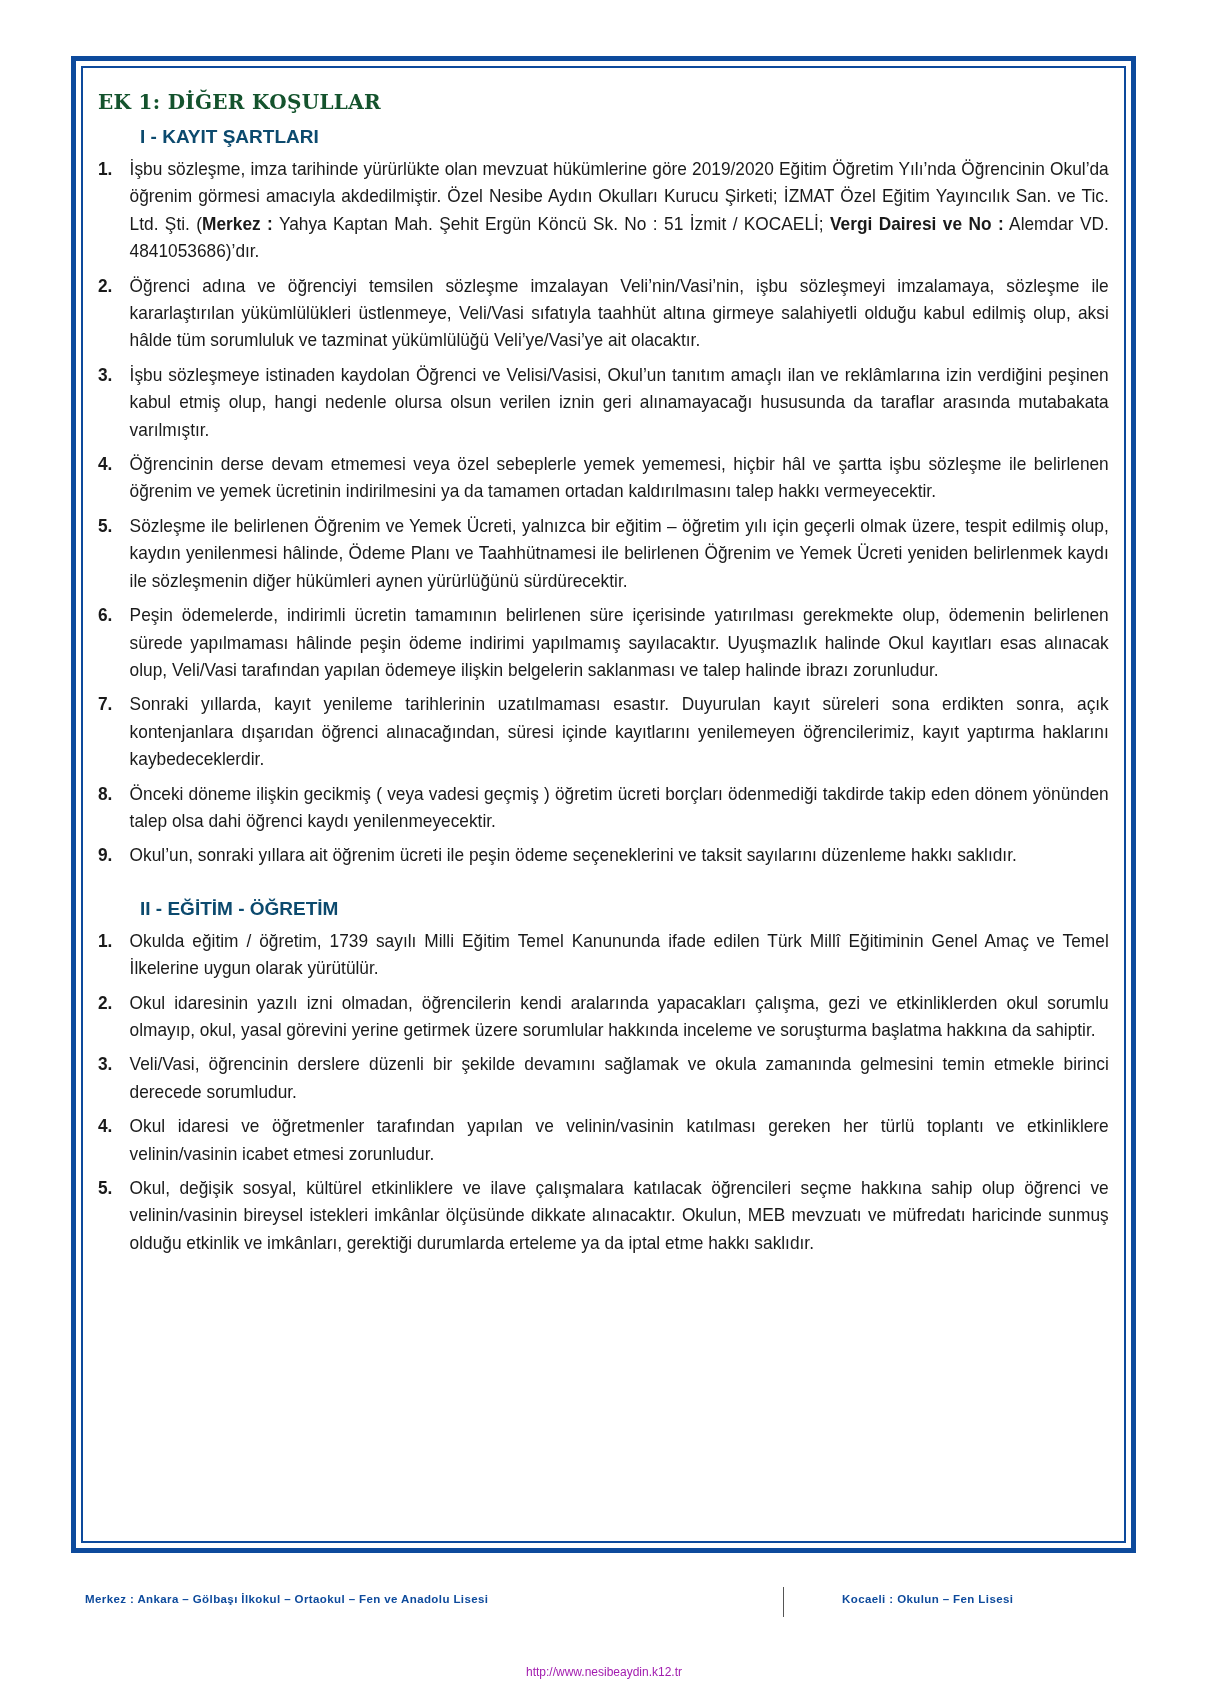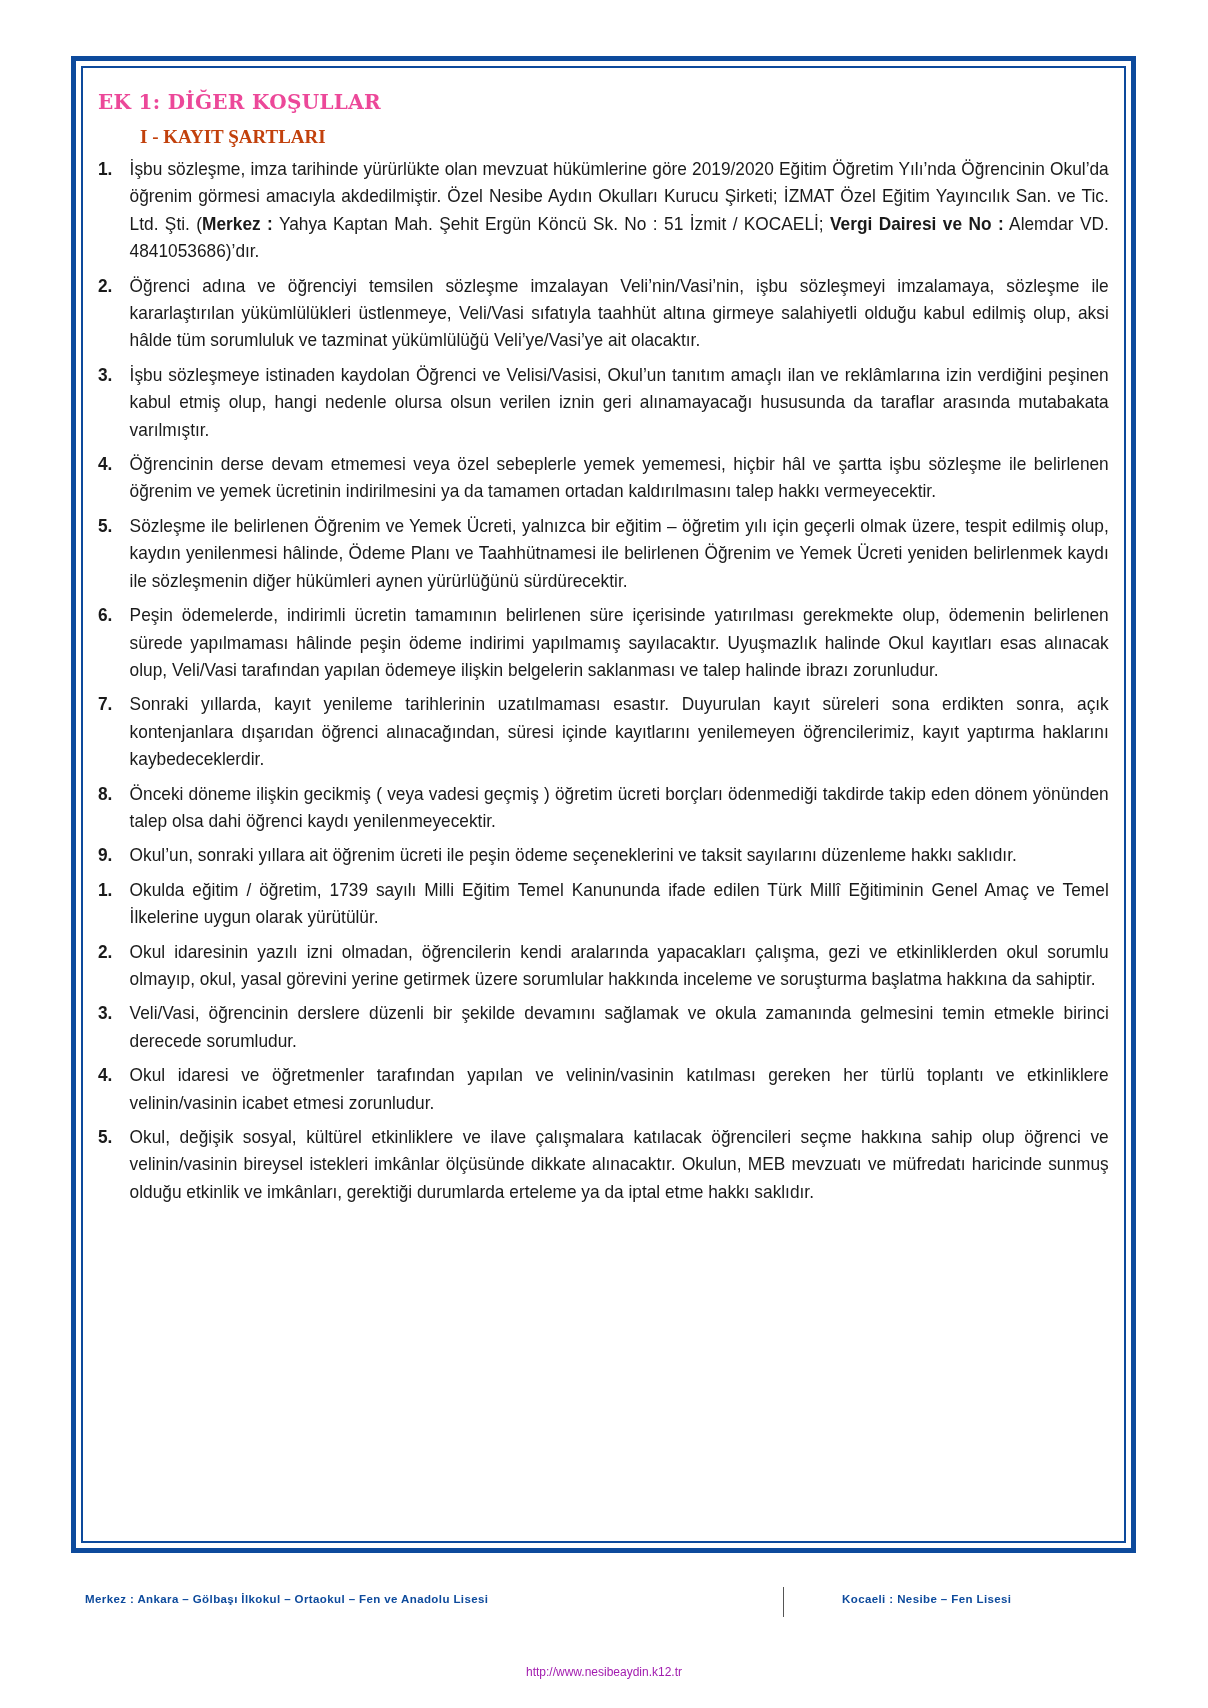--- a/index.html
+++ b/index.html
@@ -11,25 +11,25 @@
   .frame-inner {
     position: absolute; left: 5px; top: 5px; right: 5px; bottom: 5px;
     border: 2px solid #0d4a9c; box-sizing: border-box;
   }
   .content {
     position: absolute; left: 22px; top: 26px; right: 22px;
     font-family: "Liberation Sans", sans-serif;
     color: #1a1a1a;
   }
   .doc-title {
-    font-family: "DejaVu Serif", serif; font-weight: bold; color: #ec4899;
+    font-family: "DejaVu Serif", serif; font-weight: bold; color: #14532d;
     font-size: 20px; letter-spacing: 0.3px; margin: 0 0 6px 0; line-height: 30px;
   }
   .section-title {
-    font-family: Liberation Serif, serif; font-weight: bold; color: #c2410c;
+    font-family: Liberation Sans, sans-serif; font-weight: bold; color: #0c4a6e;
     font-size: 19px; margin: 0 0 4px 42px; line-height: 28px;
   }
   .section-title.second { margin-top: 26px; }
   ol.items { list-style: none; margin: 0; padding: 0; }
   ol.items li {
     position: relative; padding-left: 34px; margin-bottom: 7px;
     font-size: 18.6px; line-height: 27.4px; text-align: justify;
     transform: scaleX(0.93); transform-origin: left top; width: 107.5%;
     box-sizing: border-box;
   }
@@ -74,28 +74,29 @@
       <li><span class="num">2.</span><span>Öğrenci adına ve öğrenciyi temsilen sözleşme imzalayan Veli’nin/Vasi’nin, işbu sözleşmeyi imzalamaya, sözleşme ile kararlaştırılan yükümlülükleri üstlenmeye, Veli/Vasi sıfatıyla taahhüt altına girmeye salahiyetli olduğu kabul edilmiş olup, aksi hâlde tüm sorumluluk ve tazminat yükümlülüğü Veli’ye/Vasi’ye ait olacaktır.</span></li>
       <li><span class="num">3.</span><span>İşbu sözleşmeye istinaden kaydolan Öğrenci ve Velisi/Vasisi, Okul’un tanıtım amaçlı ilan ve reklâmlarına izin verdiğini peşinen kabul etmiş olup, hangi nedenle olursa olsun verilen iznin geri alınamayacağı hususunda da taraflar arasında mutabakata varılmıştır.</span></li>
       <li><span class="num">4.</span><span>Öğrencinin derse devam etmemesi veya özel sebeplerle yemek yememesi, hiçbir hâl ve şartta işbu sözleşme ile belirlenen öğrenim ve yemek ücretinin indirilmesini ya da tamamen ortadan kaldırılmasını talep hakkı vermeyecektir.</span></li>
       <li><span class="num">5.</span><span>Sözleşme ile belirlenen Öğrenim ve Yemek Ücreti, yalnızca bir eğitim – öğretim yılı için geçerli olmak üzere, tespit edilmiş olup, kaydın yenilenmesi hâlinde, Ödeme Planı ve Taahhütnamesi ile belirlenen Öğrenim ve Yemek Ücreti yeniden belirlenmek kaydı ile sözleşmenin diğer hükümleri aynen yürürlüğünü sürdürecektir.</span></li>
       <li><span class="num">6.</span><span>Peşin ödemelerde, indirimli ücretin tamamının belirlenen süre içerisinde yatırılması gerekmekte olup, ödemenin belirlenen sürede yapılmaması hâlinde peşin ödeme indirimi yapılmamış sayılacaktır. Uyuşmazlık halinde Okul kayıtları esas alınacak olup, Veli/Vasi tarafından yapılan ödemeye ilişkin belgelerin saklanması ve talep halinde ibrazı zorunludur.</span></li>
       <li><span class="num">7.</span><span>Sonraki yıllarda, kayıt yenileme tarihlerinin uzatılmaması esastır. Duyurulan kayıt süreleri sona erdikten sonra, açık kontenjanlara dışarıdan öğrenci alınacağından, süresi içinde kayıtlarını yenilemeyen öğrencilerimiz, kayıt yaptırma haklarını kaybedeceklerdir.</span></li>
       <li><span class="num">8.</span><span>Önceki döneme ilişkin gecikmiş ( veya vadesi geçmiş ) öğretim ücreti borçları ödenmediği takdirde takip eden dönem yönünden talep olsa dahi öğrenci kaydı yenilenmeyecektir.</span></li>
       <li><span class="num">9.</span><span>Okul’un, sonraki yıllara ait öğrenim ücreti ile peşin ödeme seçeneklerini ve taksit sayılarını düzenleme hakkı saklıdır.</span></li>
     </ol>
 
+    <div class="section-title second">II - EĞİTİM - ÖĞRETİM</div>
     <ol class="items">
       <li><span class="num">1.</span><span>Okulda eğitim / öğretim, 1739 sayılı Milli Eğitim Temel Kanununda ifade edilen Türk Millî Eğitiminin Genel Amaç ve Temel İlkelerine uygun olarak yürütülür.</span></li>
       <li><span class="num">2.</span><span>Okul idaresinin yazılı izni olmadan, öğrencilerin kendi aralarında yapacakları çalışma, gezi ve etkinliklerden okul sorumlu olmayıp, okul, yasal görevini yerine getirmek üzere sorumlular hakkında inceleme ve soruşturma başlatma hakkına da sahiptir.</span></li>
       <li><span class="num">3.</span><span>Veli/Vasi, öğrencinin derslere düzenli bir şekilde devamını sağlamak ve okula zamanında gelmesini temin etmekle birinci derecede sorumludur.</span></li>
       <li><span class="num">4.</span><span>Okul idaresi ve öğretmenler tarafından yapılan ve velinin/vasinin katılması gereken her türlü toplantı ve etkinliklere velinin/vasinin icabet etmesi zorunludur.</span></li>
       <li><span class="num">5.</span><span>Okul, değişik sosyal, kültürel etkinliklere ve ilave çalışmalara katılacak öğrencileri seçme hakkına sahip olup öğrenci ve velinin/vasinin bireysel istekleri imkânlar ölçüsünde dikkate alınacaktır. Okulun, MEB mevzuatı ve müfredatı haricinde sunmuş olduğu etkinlik ve imkânları, gerektiği durumlarda erteleme ya da iptal etme hakkı saklıdır.</span></li>
     </ol>
   </div>
 </div>
 
 <div class="footer">
   <span class="footer-left">Merkez : Ankara – Gölbaşı İlkokul – Ortaokul – Fen ve Anadolu Lisesi</span>
   <span class="footer-divider"></span>
-  <span class="footer-right">Kocaeli : Nesibe – Fen Lisesi</span>
+  <span class="footer-right">Kocaeli : Okulun – Fen Lisesi</span>
 </div>
 <div class="url">http://www.nesibeaydin.k12.tr</div>
 
 </body></html>

